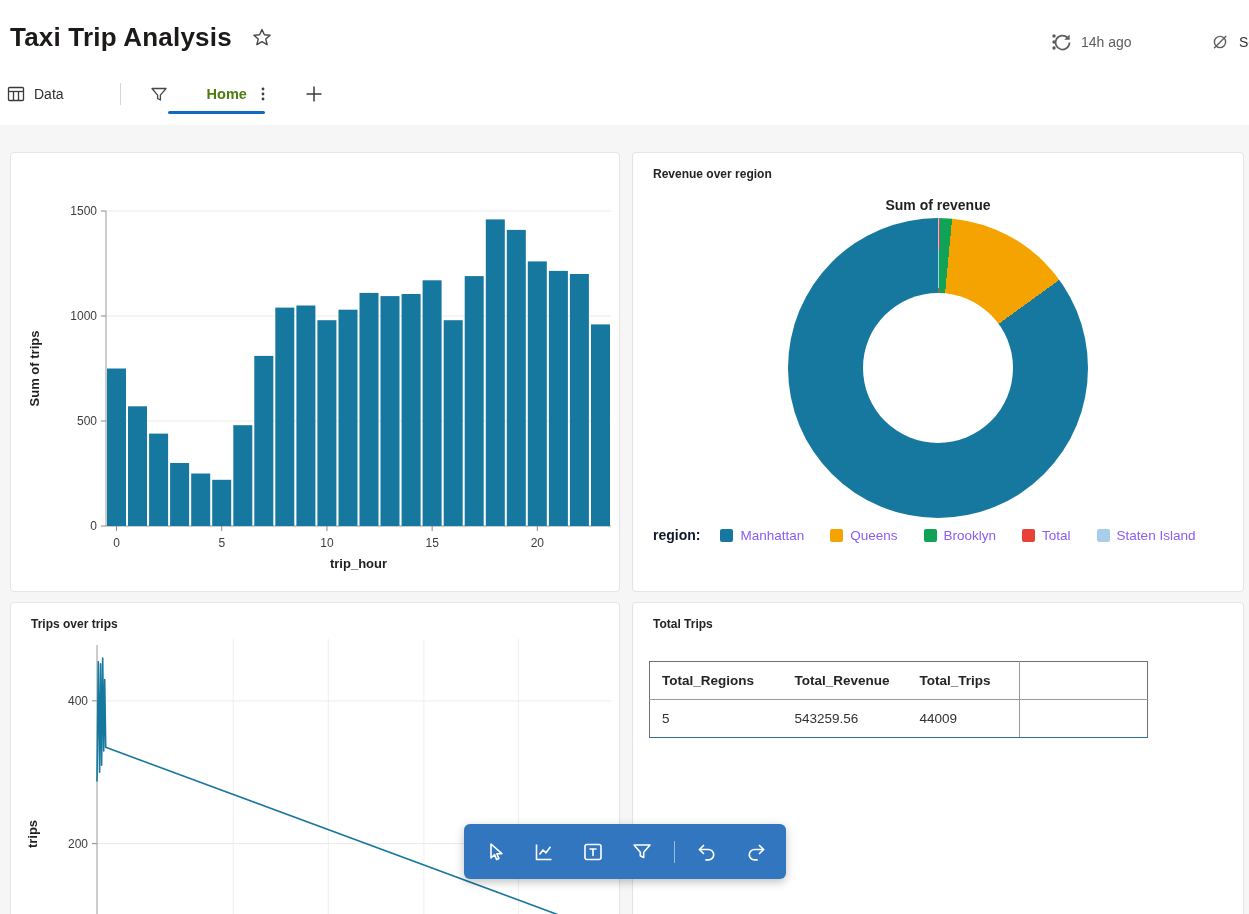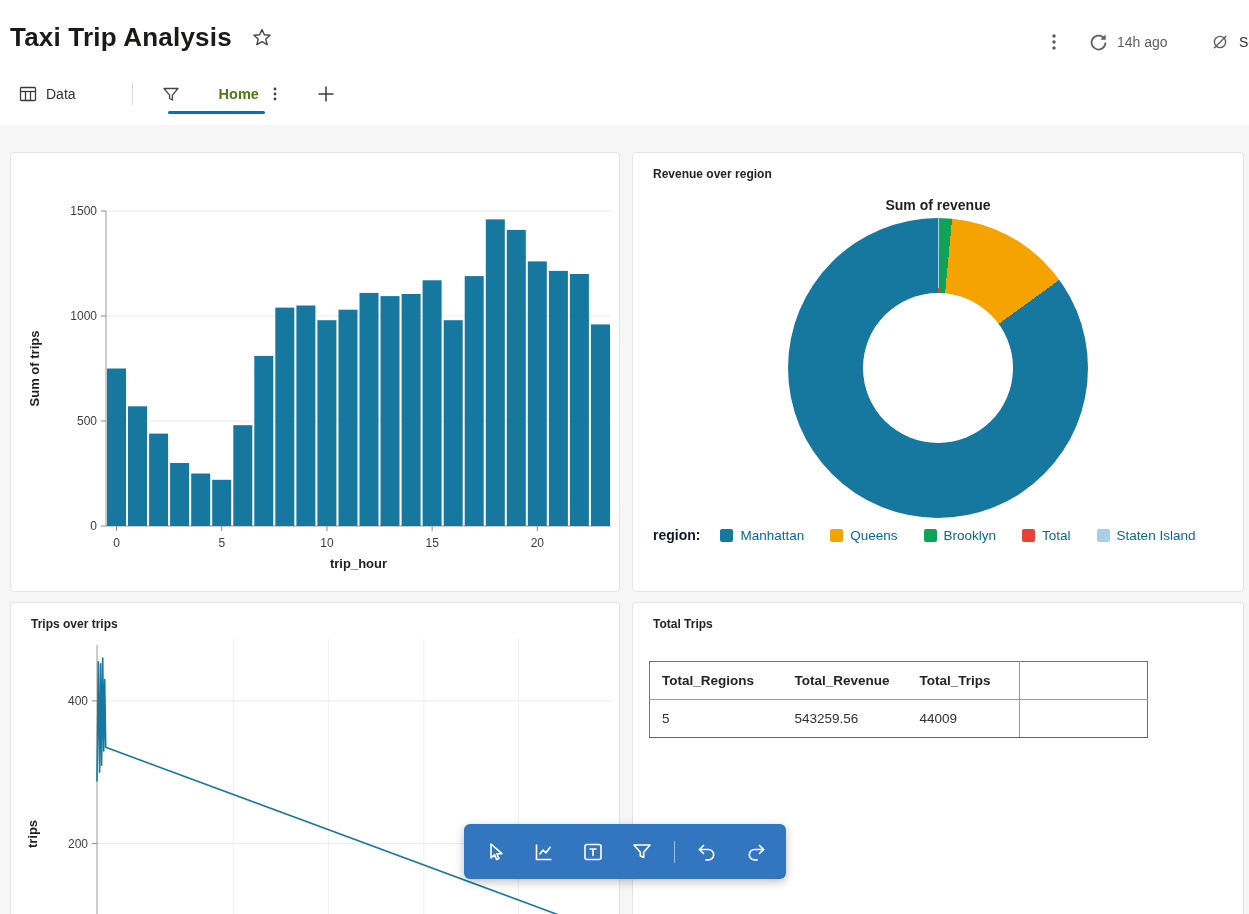--- a/index.html
+++ b/index.html
@@ -13,21 +13,21 @@
   .page-title { font-size:26px; font-weight:700; color:#1b1a19; letter-spacing:.2px; }
   .star-btn { margin-left:18px; width:24px; height:24px; background:none; border:none; cursor:pointer; }
   .hdr-abs { position:absolute; top:30px; display:flex; align-items:center; gap:7px; }
   .kebab-btn, .icon-btn { background:none; border:none; cursor:pointer; width:24px; height:24px;
     display:flex; align-items:center; justify-content:center; }
   .refresh-age { font-size:14px; color:#605e5c; white-space:nowrap; }
   .trunc-label { font-size:14px; color:#323130; white-space:nowrap; }
 
   
   .tabbar { position:relative; height:53px; background:#fff; }
-  .tabbar-inner { display:flex; align-items:center; height:44px; padding-left:12px; gap:10px; }
+  .tabbar-inner { display:flex; align-items:center; height:44px; gap:10px; }
   .tab-data { display:flex; align-items:center; gap:8px; padding:4px 6px; cursor:pointer; }
   .tab-data-label { font-size:14px; color:#323130; }
   .vdiv { width:1px; height:22px; background:#d6d6d6; margin:0 14px 0 40px; }
   .filter-tab-btn { background:none; border:none; cursor:pointer; width:28px; height:28px;
     display:flex; align-items:center; justify-content:center; margin-right:18px; }
   .tab-home { display:flex; align-items:center; gap:10px; padding:4px 6px; cursor:pointer; }
   .tab-home-label { font-size:14.5px; font-weight:700; color:#4d7c0f; }
   .home-underline { position:absolute; left:168px; top:39px; width:97px; height:3px;
     background:#0f6cbd; border-radius:2px; }
   .add-page-btn { background:none; border:none; cursor:pointer; width:30px; height:30px;
@@ -46,21 +46,21 @@
   .axis-label { font-size:13px; font-weight:bold; fill:#1f1f1f; }
 
   
   .pie-title { text-align:center; font-size:14px; font-weight:700; color:#1f1f1f; margin-top:16px; }
   .donut-wrap { width:300px; height:300px; margin:5px auto 0; position:relative; }
   .donut { width:300px; height:300px; border-radius:50%; position:relative; }
   .hole { position:absolute; background:#fff; border-radius:50%; }
   .legend { display:flex; flex-wrap:wrap; align-items:center; margin:9px 18px 0 20px;
     column-gap:26px; row-gap:6px; max-width:575px; }
   .legend-label { font-size:14px; font-weight:700; color:#0f172a; margin-right:-6px; }
-  .legend-item { display:flex; align-items:center; gap:7px; font-size:13.5px; color:#0369a1; cursor:pointer; }
+  .legend-item { display:flex; align-items:center; gap:7px; font-size:13.5px; color:#8b5cf6; cursor:pointer; }
   .swatch { width:13px; height:13px; border-radius:2px; display:inline-block; }
 
   
   .tt-table { border-collapse:collapse; margin:30px 0 0 16px; table-layout:fixed;
     font-size:13.5px; color:#323130; background:#fff; border:1px solid #707070; }
   .tt-table th, .tt-table td { text-align:left; padding:0 0 0 12px; height:38px; }
   .tt-table th { font-weight:700; color:#242424; border-bottom:1px solid #9a9a9a; }
   .tt-table th:nth-child(1), .tt-table td:nth-child(1) { width:133px; }
   .tt-table th:nth-child(2), .tt-table td:nth-child(2) { width:125px; }
   .tt-table th:nth-child(3), .tt-table td:nth-child(3) { width:112px; }
@@ -89,21 +89,21 @@
         </svg>
       </button>
     </div>
     <button class="kebab-btn hdr-abs" style="left:1042px;">
       <svg width="20" height="22" viewBox="0 0 20 22">
         <circle cx="10" cy="5" r="1.7" fill="#5a5a5a"></circle>
           <circle cx="10" cy="11" r="1.7" fill="#5a5a5a"></circle>
           <circle cx="10" cy="17" r="1.7" fill="#5a5a5a"></circle>
       </svg>
     </button>
-    <div class="hdr-abs" style="left:1086px;">
+    <div class="hdr-abs" style="left:1050px;">
       <button class="icon-btn">
         <svg width="21" height="21" viewBox="0 0 24 24">
           <path d="M20 12a8 8 0 1 1-2.3-5.6" fill="none" stroke="#5f5e5c" stroke-width="2"></path>
           <path d="M20.2 2.8v6.1h-6.1z" fill="#5f5e5c"></path>
         </svg>
       </button>
       <span class="refresh-age">14h ago</span>
     </div>
     <div class="hdr-abs" style="left:1208px;">
       <span class="icon-btn">

